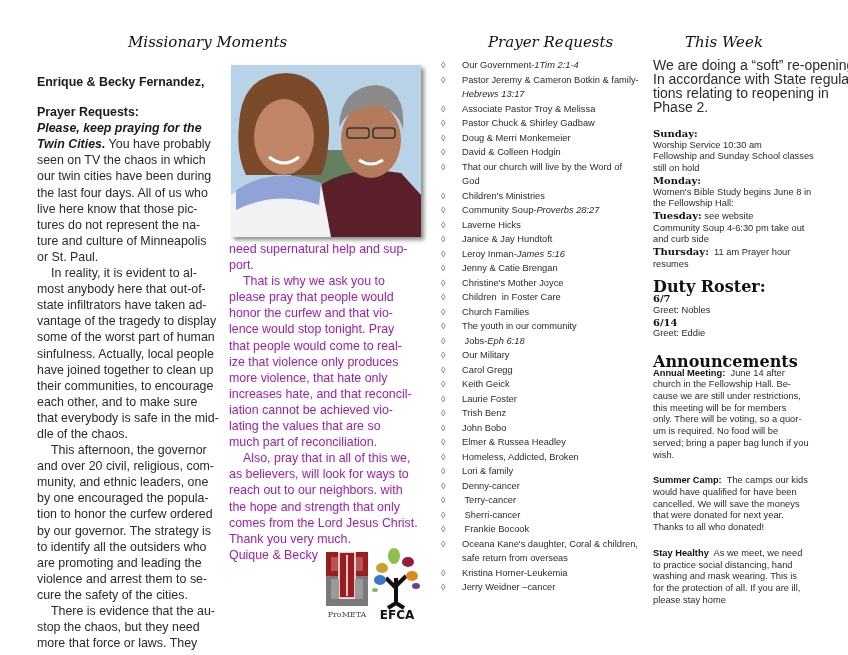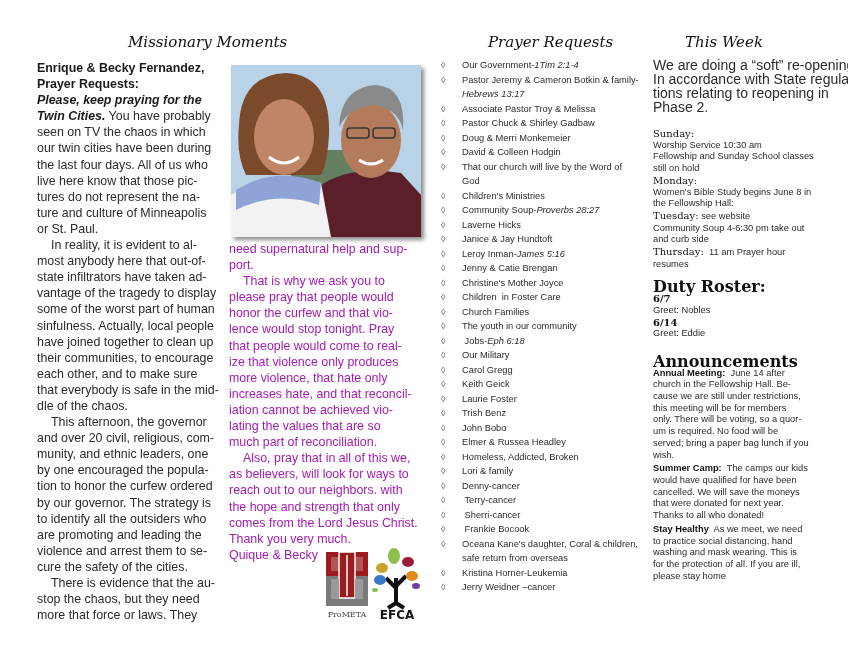--- a/index.html
+++ b/index.html
@@ -14,21 +14,21 @@
     font-size: 15px;
     color: #111;
     white-space: nowrap;
   }
 
   
   .col1 {
     position: absolute; left: 37px; top: 60px; width: 183px;
     font-size: 12.4px; line-height: 16.1px; color: #2a2a2a;
   }
-  .col1 .bold { font-weight: bold; color: #1a1a1a; }
+  .col1 .bold { font-weight: bold; color: #1a1a1a; margin-top: 14px; }
   .col1 .bi { font-weight: bold; font-style: italic; color: #1a1a1a; }
   .line { display: block; white-space: nowrap; }
   .ind { padding-left: 14px; }
 
   .col2 {
     position: absolute; left: 229px; top: 241px; width: 200px;
     font-size: 12.4px; line-height: 16.1px; color: #a21caf;
   }
 
   .photo {
@@ -51,25 +51,25 @@
     position: absolute; left: 1px; top: 0; font-size: 9px; color: #555;
   }
   .prayer-list li .ref { font-style: italic; }
 
   
   .week {
     position: absolute; left: 653px; top: 58px; width: 180px;
     font-size: 9.3px; line-height: 11.7px; color: #2b2b2b;
   }
   .week .intro { font-size: 14px; line-height: 14px; margin-bottom: 14px; }
-  .week .day { font-family: "DejaVu Serif", serif; font-weight: normal; font-size: 10px; color: #111; }
+  .week .day { font-family: "DejaVu Serif", serif; font-weight: bold; font-size: 10px; color: #111; }
   .week .sec-head { font-family: "DejaVu Serif", serif; font-weight: bold; font-size: 16px; color: #111; margin-top: 11px; }
   .week .date { font-family: "DejaVu Serif", serif; font-weight: bold; font-size: 10px; color: #111; }
   .week .label { font-weight: bold; color: #111; }
-  .week .block { margin-top: 2px; }
+  .week .block { margin-top: 14px; }
 </style>
 </head>
 <body>
 
 <div class="heading" style="left:128px; top:33px;">Missionary Moments</div>
 <div class="heading" style="left:488px; top:33px;">Prayer Requests</div>
 <div class="heading" style="left:685px; top:33px;">This Week</div>
 
 <div class="col1">
   <span class="line bold">Enrique &amp; Becky Fernandez,</span>

